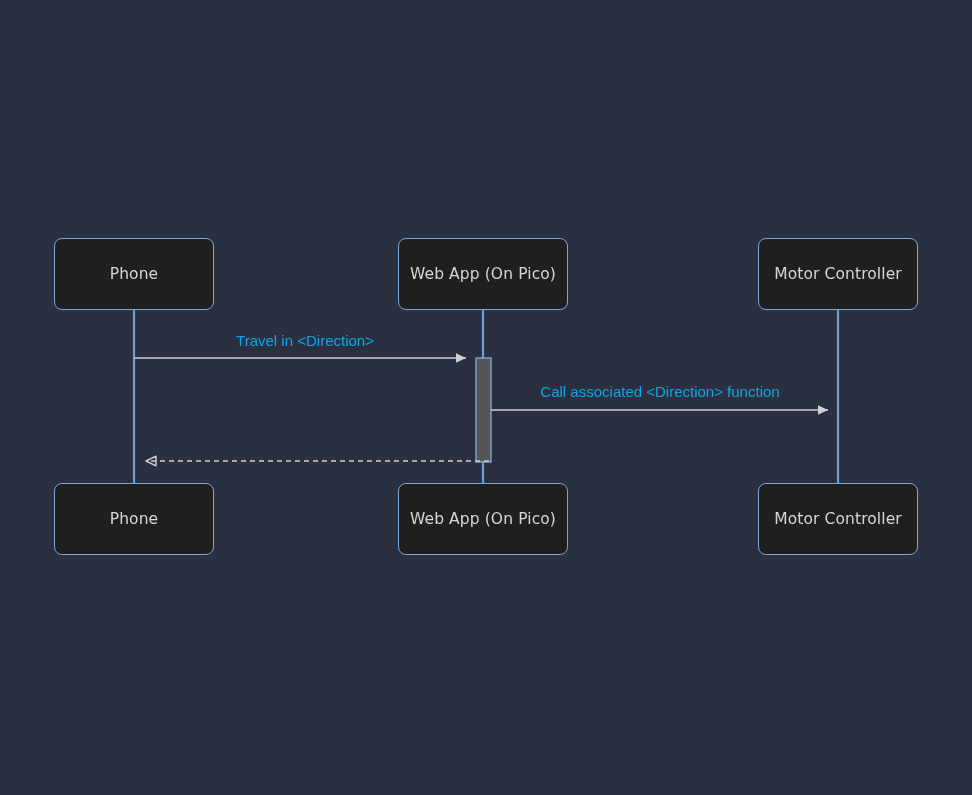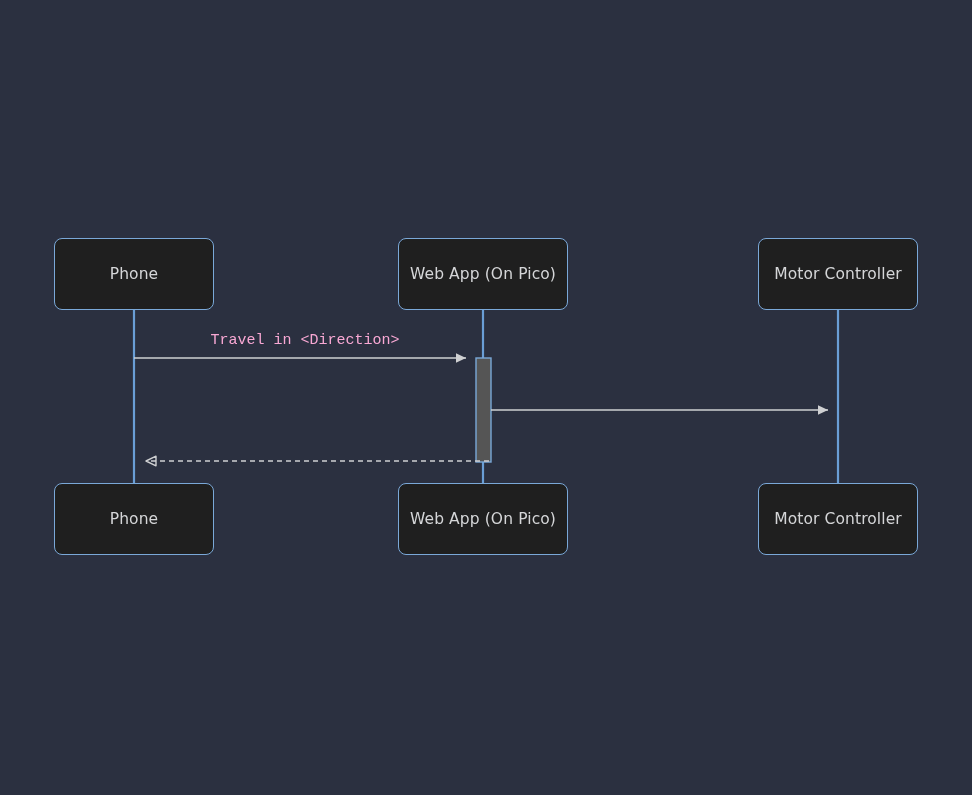--- a/index.html
+++ b/index.html
@@ -37,23 +37,23 @@
   }
   .actor-label {
     color: #d5d6d8;
     font-size: 15.5px;
     font-family: "DejaVu Sans", sans-serif;
     letter-spacing: 0.1px;
     white-space: nowrap;
   }
   .msg-label {
     position: absolute;
-    color: #f9a8d4;
+    color: #0ea5e9;
     font-size: 15px;
-    font-family: Liberation Mono, monospace;
+    font-family: Liberation Sans, sans-serif;
     white-space: nowrap;
     transform: translateX(-50%);
   }
 </style>
 </head>
 <body>
 
 <div id="diagram-root">
 
   <svg class="layer" viewBox="0 0 972 795">
@@ -100,15 +100,16 @@
   <div class="actor-box" style="left:398px; top:483px; width:170px; height:72px;">
     <span class="actor-label">Web App (On Pico)</span>
   </div>
 
   <div class="actor-box" style="left:758px; top:483px; width:160px; height:72px;">
     <span class="actor-label">Motor Controller</span>
   </div>
 
   <div class="msg-label" style="left:305px; top:332px;">Travel in &lt;Direction&gt;</div>
 
+  <div class="msg-label" style="left:660px; top:383px;">Call associated &lt;Direction&gt; function</div>
 
 
 </div>
 
 </body></html>

